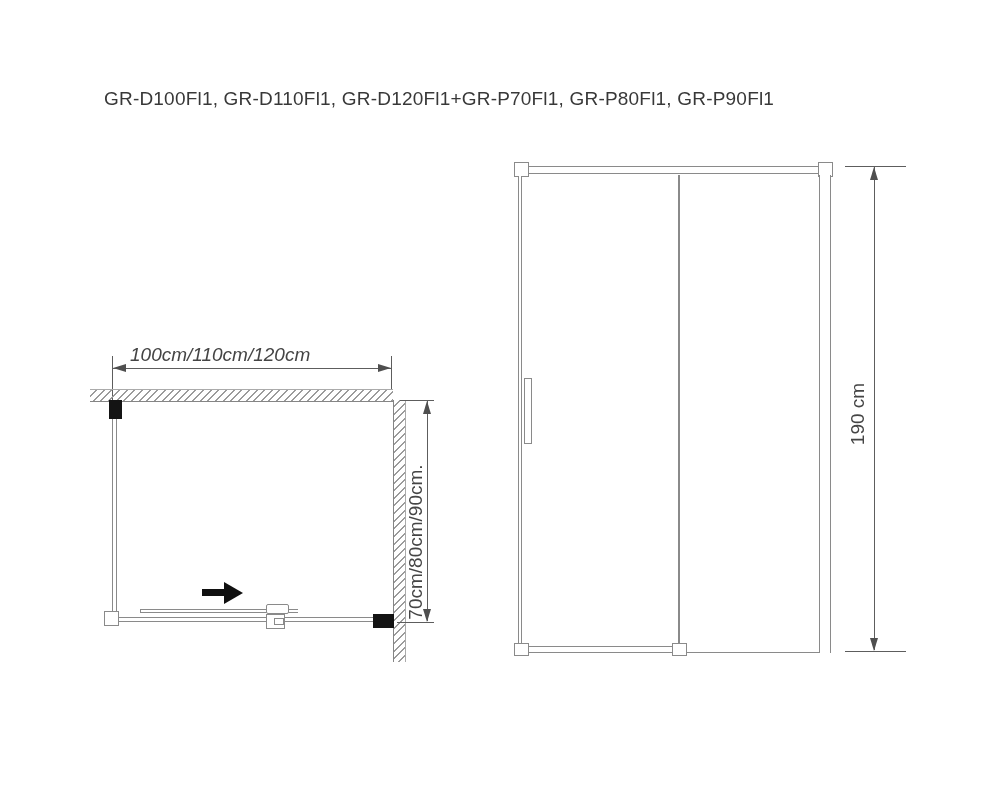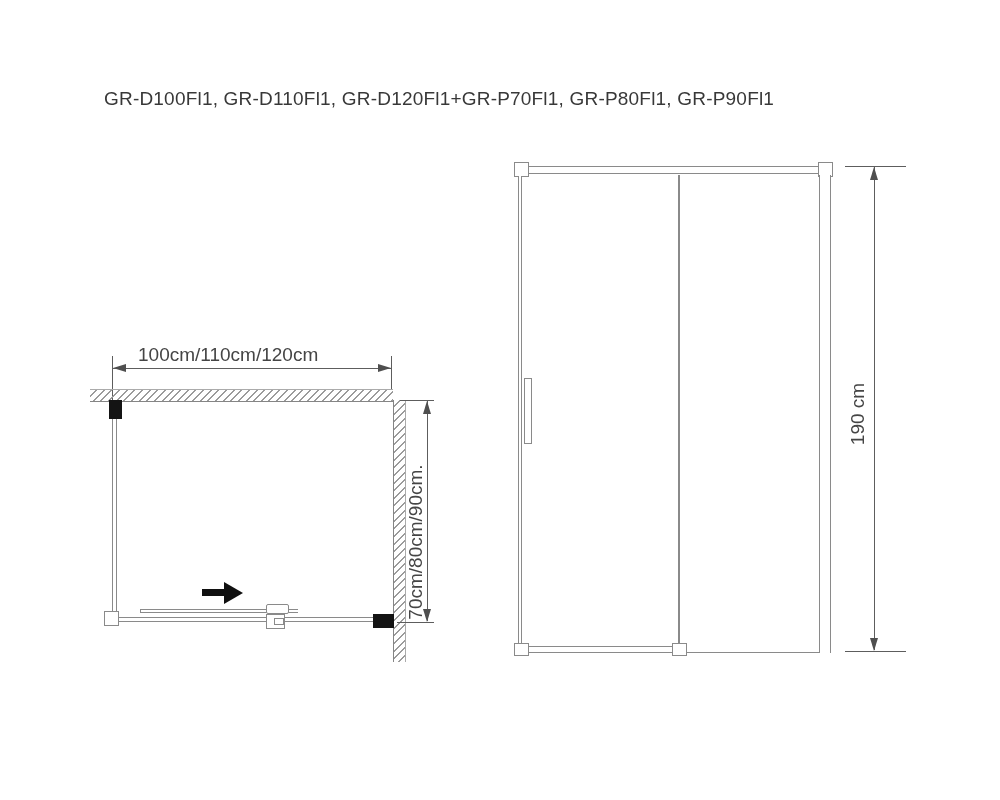--- a/index.html
+++ b/index.html
@@ -38,21 +38,21 @@
 </style>
 </head>
 <body>
 
 <div id="canvas">
 
   <div class="abs title">GR-D100Fl1, GR-D110Fl1, GR-D120Fl1+GR-P70Fl1, GR-P80Fl1, GR-P90Fl1</div>
 
   <div>
 
-    <div class="abs dim-text" style="left:138px;top:344px;">100cm/110cm/120cm</div>
+    <div class="abs dim-text" style="left:130px;top:344px;font-style:italic;">100cm/110cm/120cm</div>
 
     <div class="abs dimline-h" style="left:113px;top:368px;width:278px;"></div>
     <div class="abs ah ah-left" style="left:113px;top:364px;"></div>
     <div class="abs ah ah-right" style="left:378px;top:364px;"></div>
     <div class="abs dimline-v" style="left:112px;top:356px;height:44px;"></div>
     <div class="abs dimline-v" style="left:391px;top:356px;height:34px;"></div>
 
     <div class="abs hatch wall-top" style="left:90px;top:389px;width:303px;height:11px;"></div>
     <div class="abs hatch wall-right" style="left:393px;top:400px;width:11px;height:262px;"></div>
 

